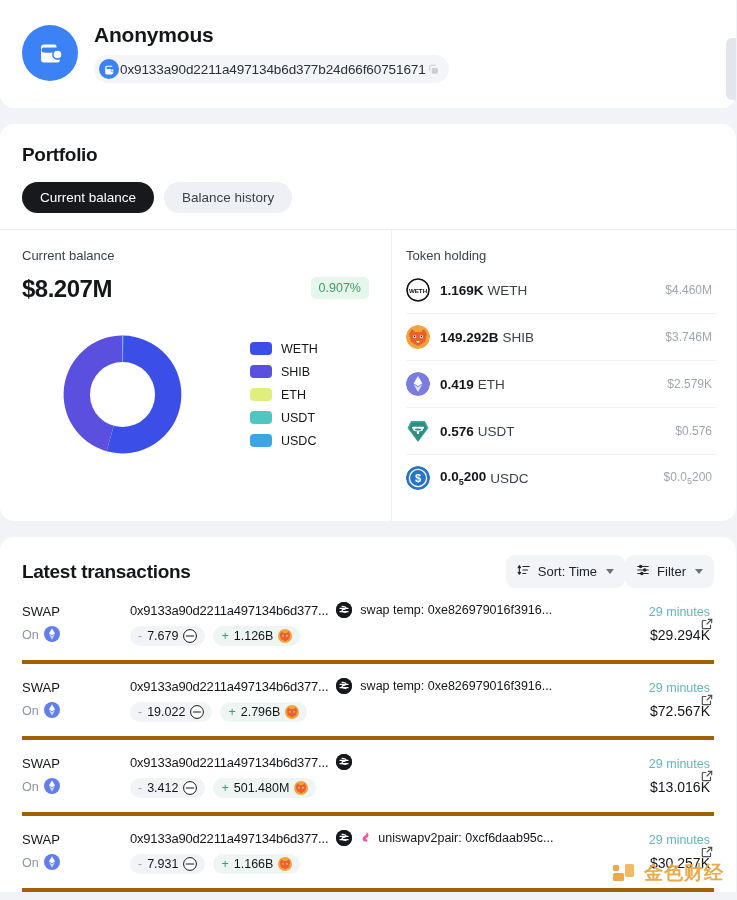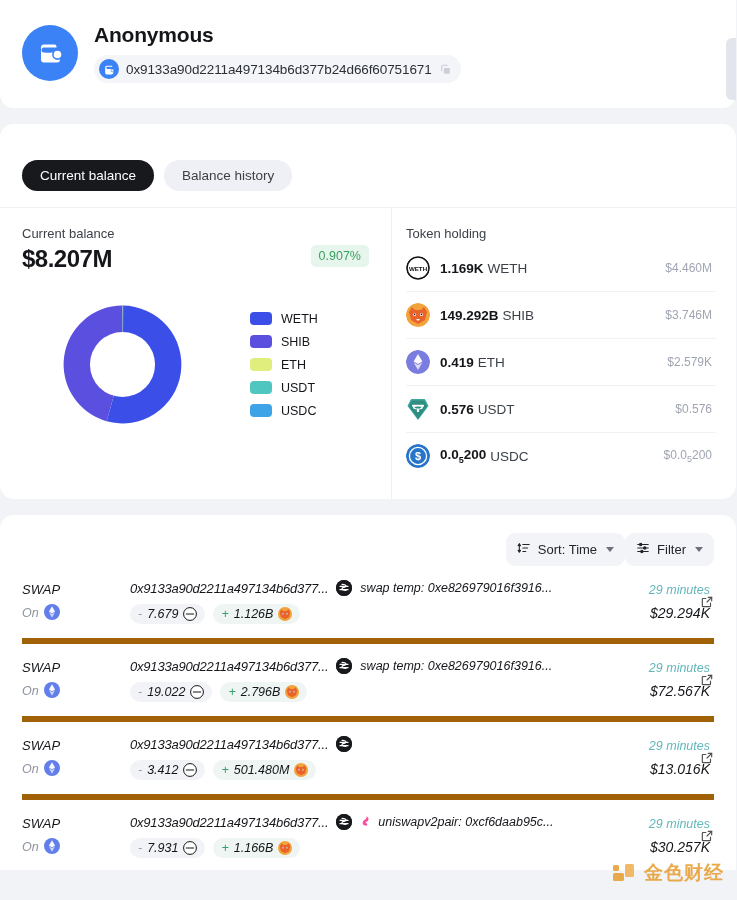--- a/index.html
+++ b/index.html
@@ -26,21 +26,21 @@
     background: #3b82f6;
     display: flex; align-items: center; justify-content: center;
     flex: 0 0 auto;
   }
   .avatar svg { display: block; }
   .identity { display: flex; flex-direction: column; gap: 8px; }
   .display-name {
     font-size: 21px; font-weight: bold; color: #14161a; letter-spacing: -0.2px;
   }
   .addr-pill {
-    display: inline-flex; align-items: center; gap: 7px;
+    display: inline-flex; align-items: center; gap: 1px;
     background: #f4f5f9; border-radius: 20px;
     padding: 4px 9px 4px 5px;
     align-self: flex-start;
   }
   .addr-chain {
     width: 20px; height: 20px; border-radius: 50%;
     background: #3b82f6;
     display: flex; align-items: center; justify-content: center;
     flex: 0 0 auto;
   }
@@ -69,21 +69,21 @@
     font-size: 13.5px; color: #3b3f47;
     background: #eef0f5; cursor: pointer; white-space: nowrap;
   }
   .tab.active { background: #17191d; color: #ffffff; }
 
   .portfolio-body { display: flex; border-top: 1px solid #eef0f4; }
   .pane-left { width: 392px; padding: 18px 22px 20px 22px; border-right: 1px solid #eef0f4; }
   .pane-right { flex: 1; padding: 18px 20px 20px 14px; }
 
   .bal-label { font-size: 13px; color: #3c4149; }
-  .bal-row { display: flex; align-items: flex-start; justify-content: space-between; margin-top: 4px; }
+  .bal-row { display: flex; align-items: center; justify-content: space-between; margin-top: 12px; }
   .bal-value { font-size: 24px; font-weight: bold; color: #14161a; letter-spacing: -0.5px; }
   .bal-badge {
     background: #e6f6ec; color: #3b9e63;
     font-size: 12.5px; border-radius: 5px; padding: 4px 8px;
     margin-bottom: 3px;
   }
 
   .chart-area { display: flex; align-items: center; margin-top: 14px; }
   .donut-wrap { width: 200px; display: flex; justify-content: center; }
   .legend { display: flex; flex-direction: column; gap: 9px; margin-left: 28px; }
@@ -121,23 +121,22 @@
     display: flex; align-items: center; gap: 7px;
     background: #f2f4f8; border-radius: 9px;
     padding: 8px 11px; font-size: 13px; color: #22252b; cursor: pointer;
   }
   .caret { width: 0; height: 0; border-left: 4px solid transparent;
            border-right: 4px solid transparent; border-top: 5px solid #6b707b; margin-left: 2px; }
 
   .tx-row {
     display: flex; align-items: center;
     padding: 14px 0 14px 0;
-    border-bottom: 6px solid #a16207;
+    border-bottom: 4px solid #a16207;
     position: relative;
-    font-style: italic;
   }
   .c-type { width: 108px; flex: 0 0 auto; }
   .c-type .t { font-size: 13px; color: #14161a; }
   .c-type .on { display: flex; align-items: center; gap: 5px; margin-top: 7px; font-size: 12.5px; color: #8e939f; }
   .c-mid { flex: 1; min-width: 0; }
   .mid-top { display: flex; align-items: center; gap: 8px; }
   .hash { font-size: 13px; color: #14161a; letter-spacing: -0.2px; white-space: nowrap; }
   .swap-glyph {
     width: 16px; height: 16px; border-radius: 50%; background: #17191d;
     flex: 0 0 auto; display: flex; align-items: center; justify-content: center;
@@ -195,20 +194,21 @@
             <path d="M5 15V6a2 2 0 012-2h9" stroke="#9aa0ad"></path>
           </svg>
         </span>
       </div>
     </div>
   </div>
   <div class="scroll-nub"></div>
 
   <div class="portfolio-card">
     <div class="portfolio-head">
+      <div class="section-title">Portfolio</div>
       <div class="tabs">
         <div class="tab active">Current balance</div>
         <div class="tab">Balance history</div>
       </div>
     </div>
 
     <div class="portfolio-body">
 
       <div class="pane-left">
         <div class="bal-label">Current balance</div>
@@ -325,20 +325,21 @@
               <span class="tok-usd">$0.0<span class="sub">5</span>200</span>
             </div>
           </div>
       </div>
 
     </div>
   </div>
 
   <div class="tx-card">
     <div class="tx-head">
+      <div class="section-title">Latest transactions</div>
       <div class="tx-actions">
         <div class="ctl">
           <span>
             <svg width="14" height="14" viewBox="0 0 24 24" fill="none" stroke="#22252b" stroke-width="1.9" stroke-linecap="round">
               <path d="M4 5v14M4 5L2 8M4 5l2 3M4 19l-2-3M4 19l2-3"></path>
               <path d="M10 6h11M10 12h8M10 18h5"></path>
             </svg>
           </span>
           <span>Sort: Time</span>
           <span class="caret"></span>

